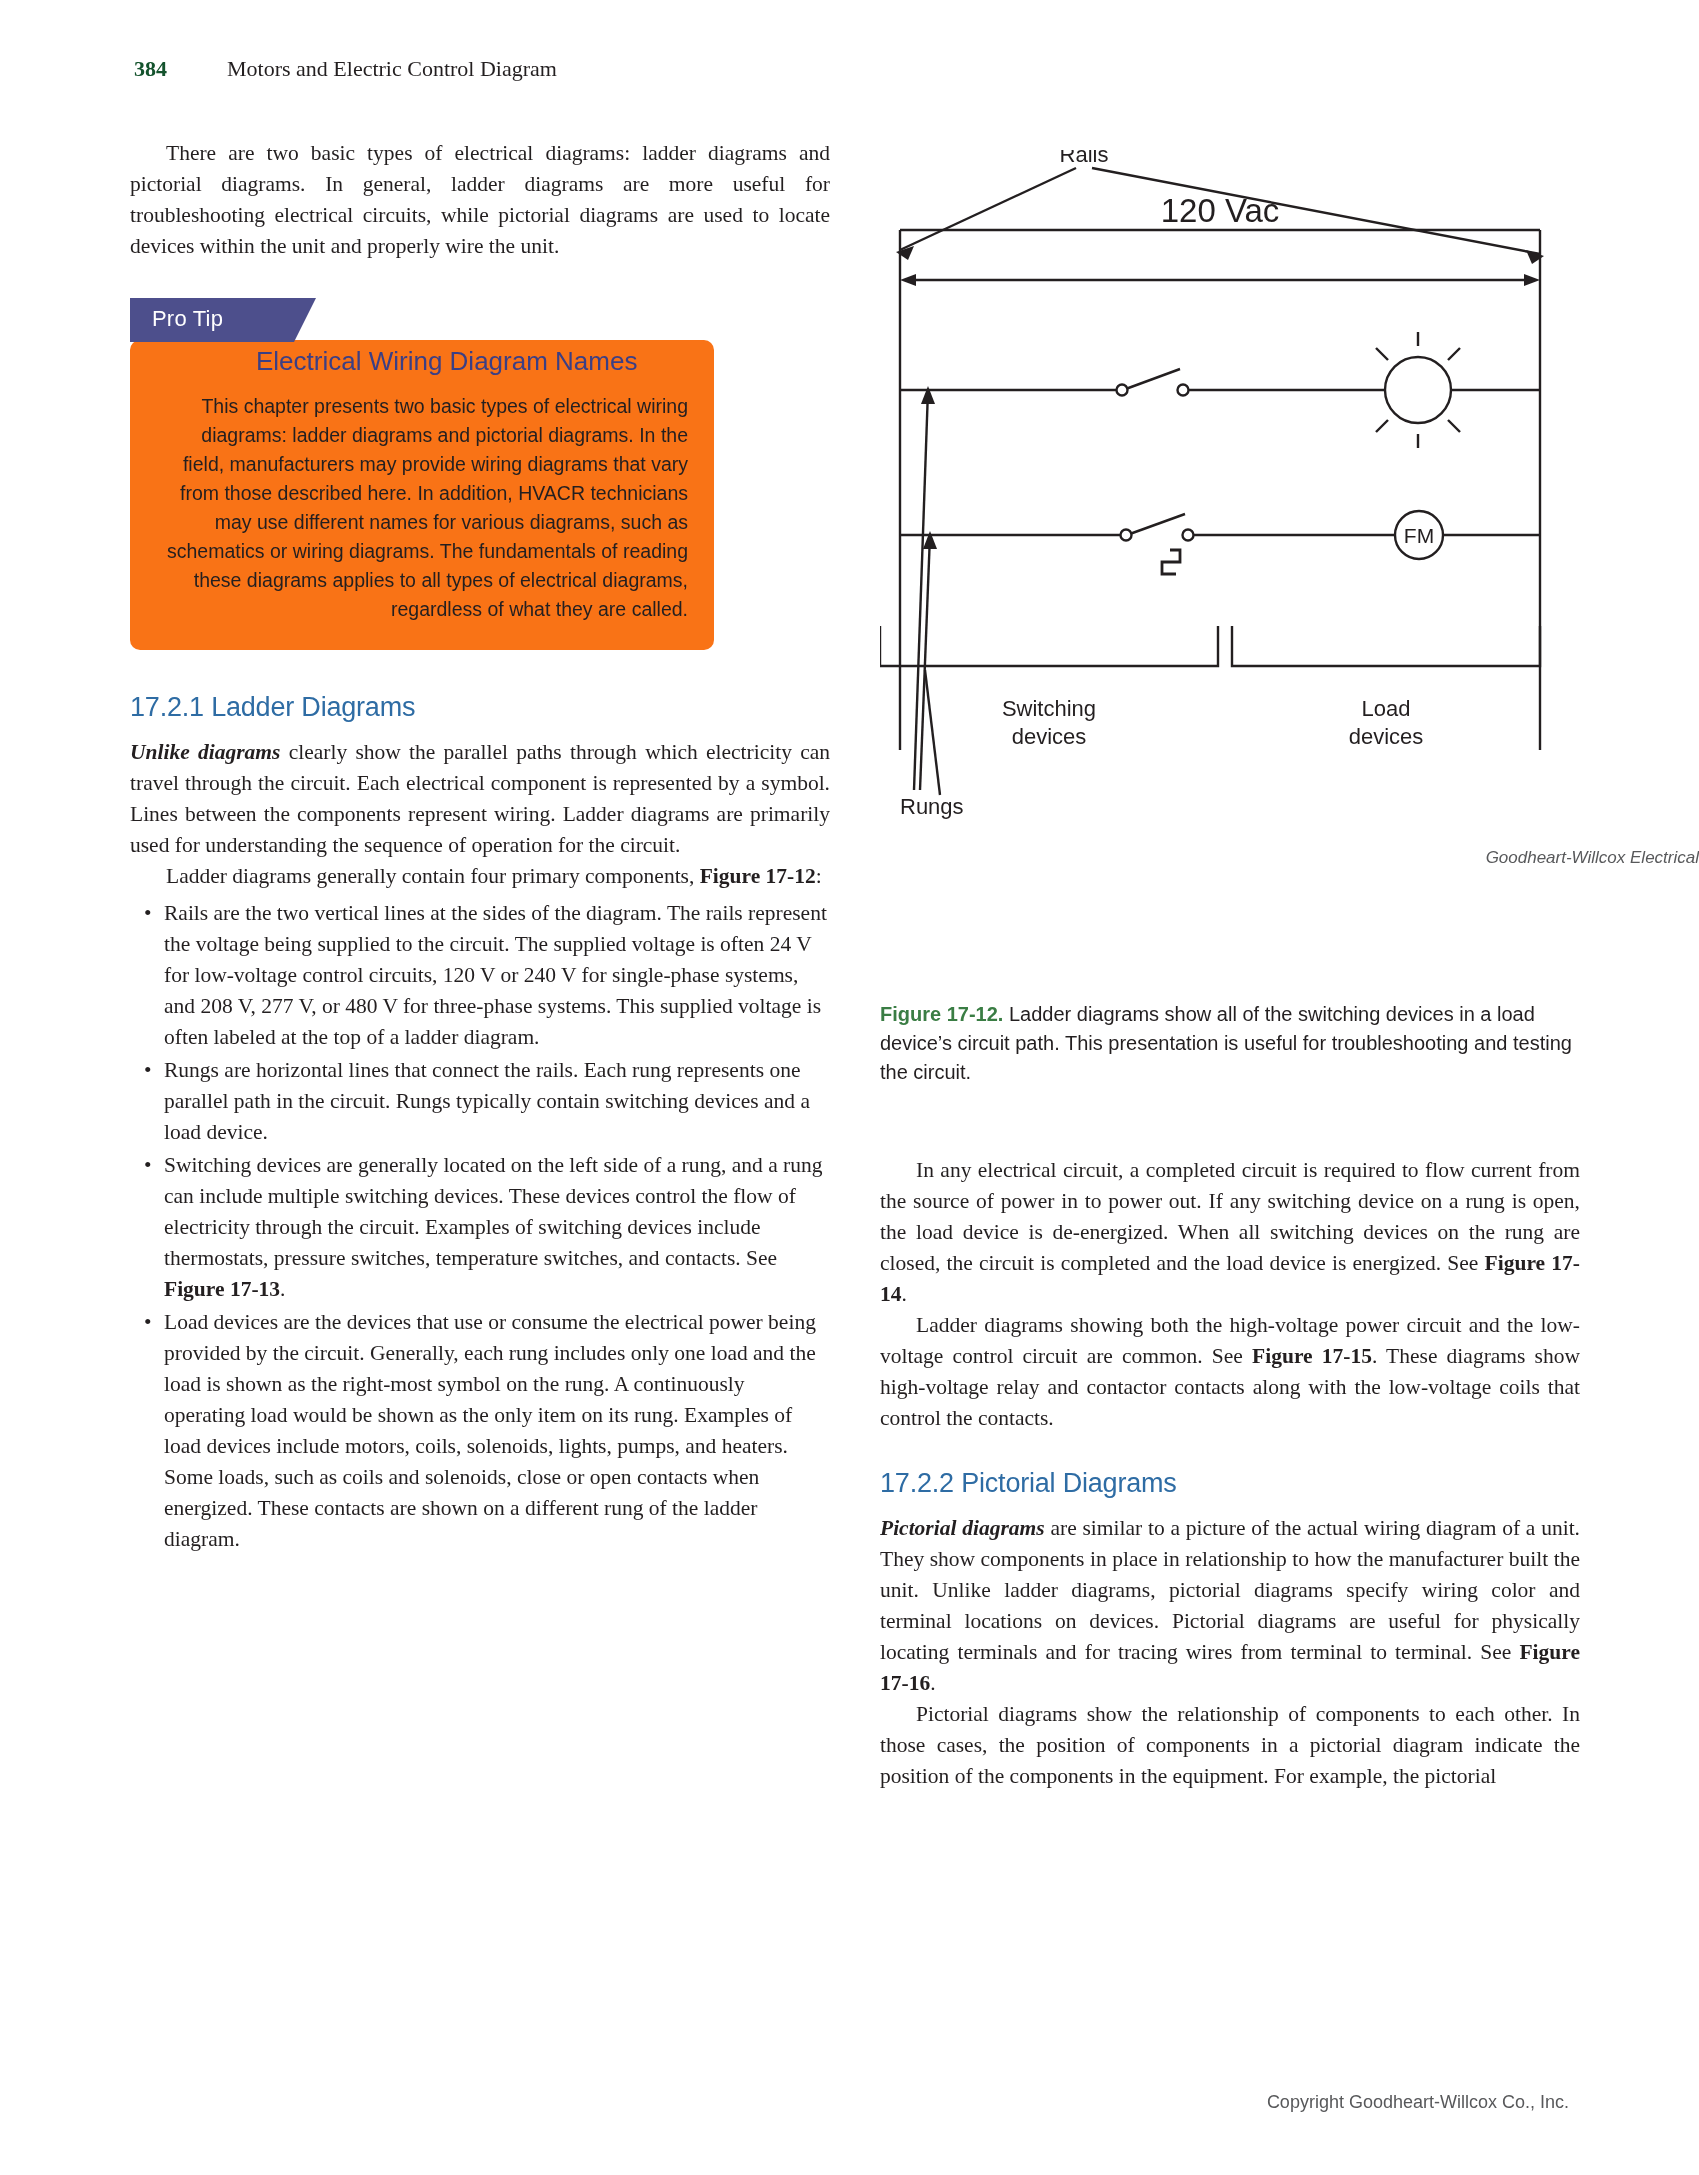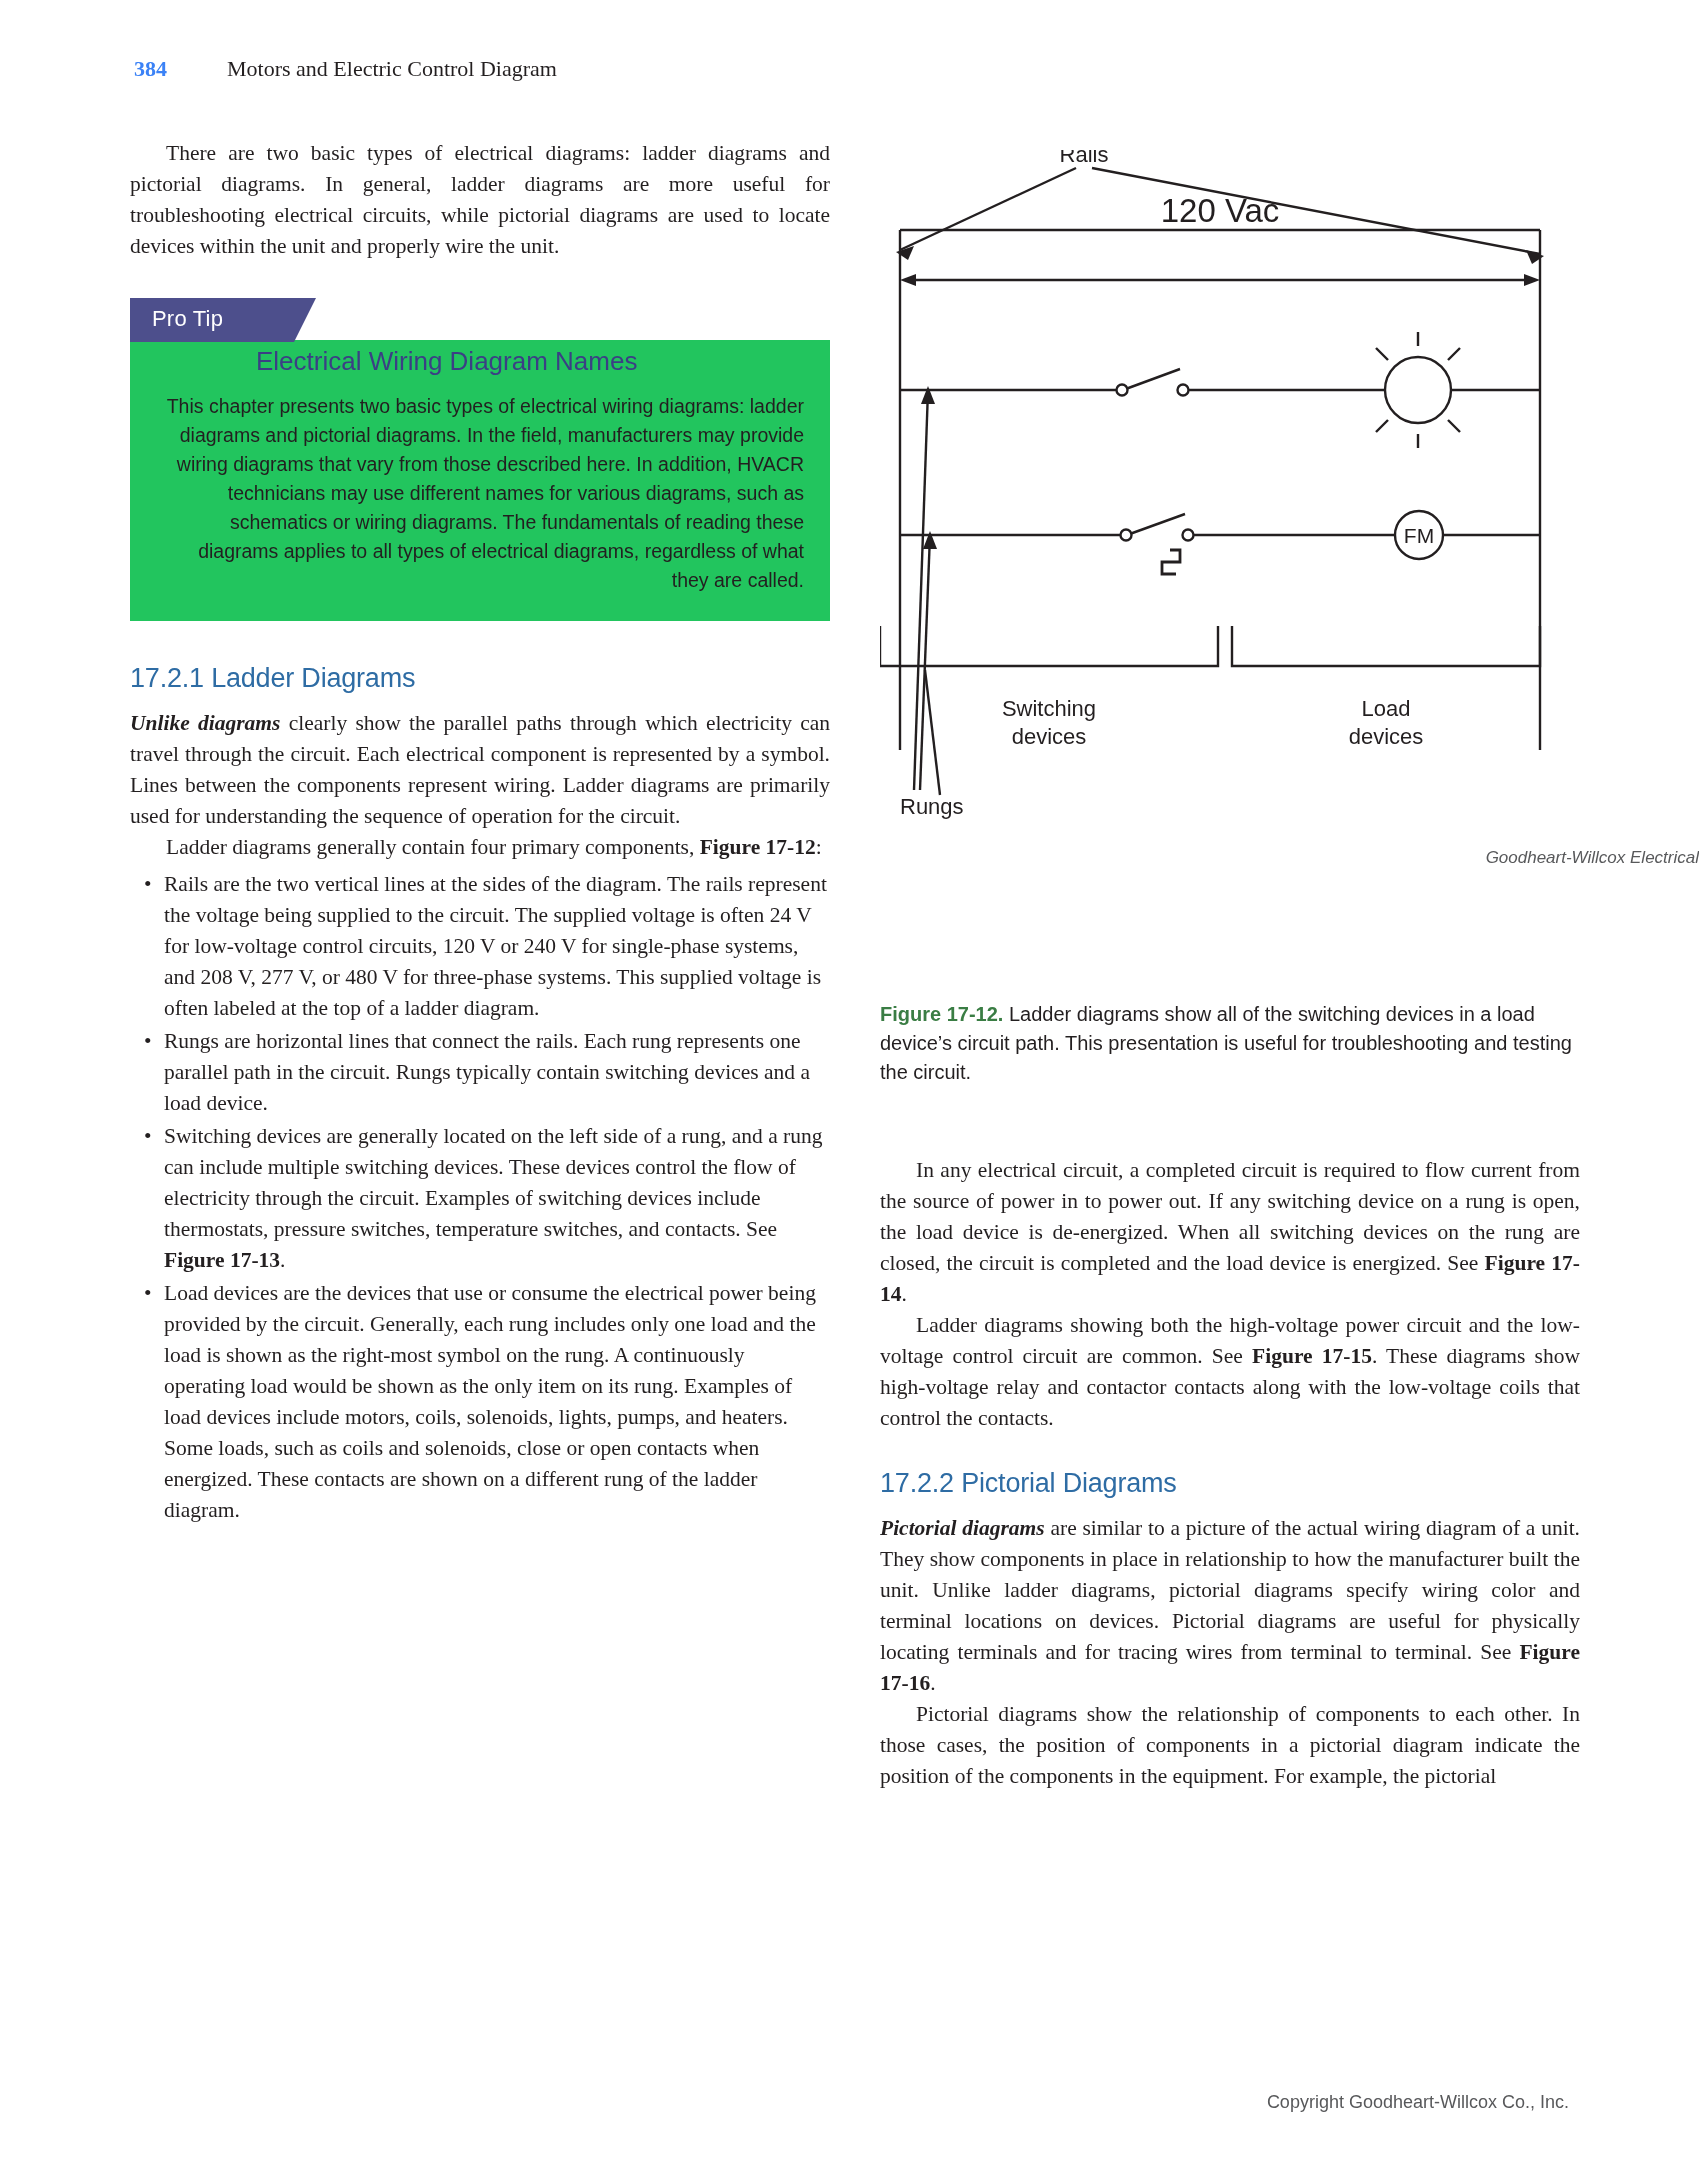--- a/index.html
+++ b/index.html
@@ -30,21 +30,21 @@
     width: 900px;
     height: 30px;
     display: flex;
     align-items: baseline;
     gap: 60px;
   }
   .folio {
     font-family: "Liberation Serif", serif;
     font-weight: bold;
     font-size: 22px;
-    color: #3b82f6;
+    color: #14532d;
   }
   .head-title {
     font-family: "Liberation Serif", serif;
     font-size: 22px;
     color: #231f20;
   }
 
   
   .col-left {
     position: absolute;
@@ -86,25 +86,26 @@
   .protip-tab-label {
     position: absolute;
     left: 22px; top: 8px;
     color: #ffffff;
     font-family: "Liberation Sans", sans-serif;
     font-size: 22px;
     font-weight: normal;
     letter-spacing: 0.2px;
   }
   .protip-body {
-    background: #22c55e;
-    width: 700px;
+    background: #f97316;
+    width: 584px;
     box-sizing: border-box;
     padding: 0 26px 26px 26px;
     margin-top: -2px;
+    border-radius: 10px;
   }
   .protip-heading {
     font-family: "Liberation Sans", sans-serif;
     font-size: 26px;
     color: #3b3f85;
     padding-top: 4px;
     padding-left: 100px;
     margin-bottom: 14px;
     line-height: 34px;
   }

